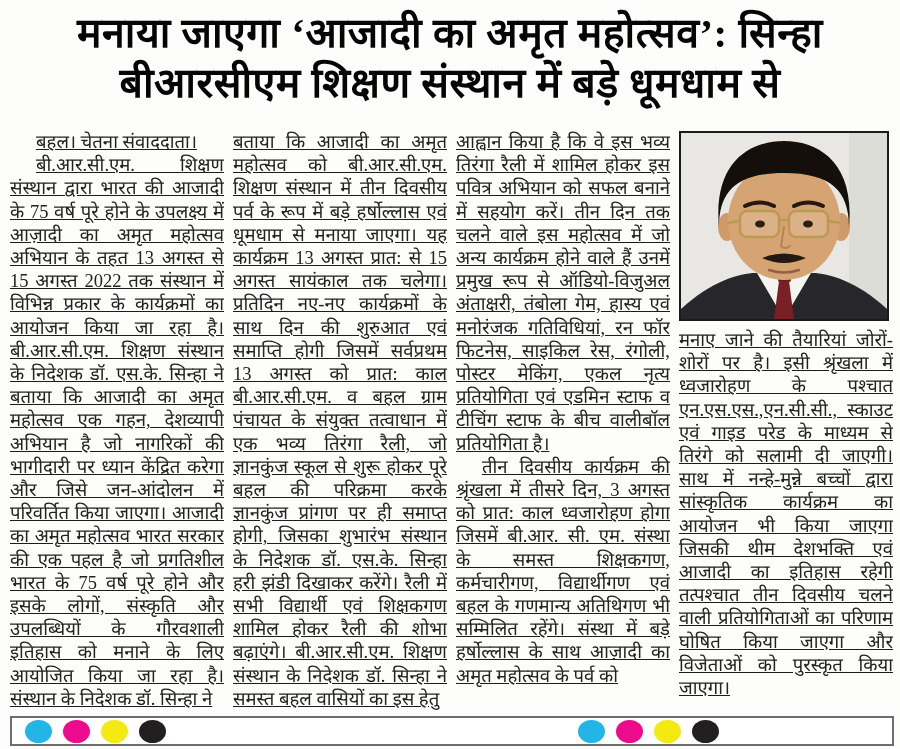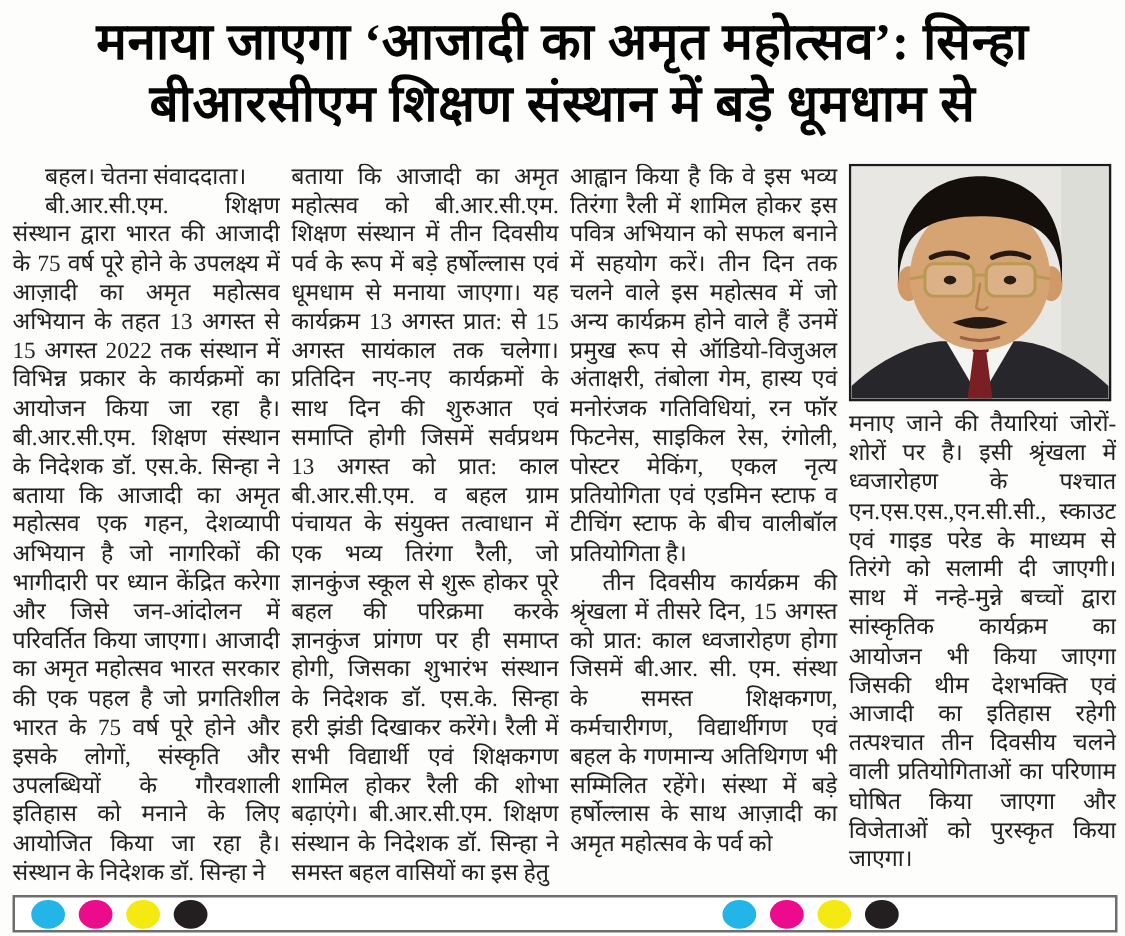--- a/index.html
+++ b/index.html
@@ -17,21 +17,21 @@
     text-align:center;
     font-weight:bold;
     font-size:41px;
     line-height:50px;
     color:#050505;
     letter-spacing:0.5px;
   }
   .article {
     position:absolute; top:131px; left:10px;
     width:884px; height:582px;
-    display:flex; gap:9px;
+    display:flex; gap:9px;text-decoration:underline;
   }
   .col {
     width:214px; height:582px;
     overflow:hidden;
     font-size:18.5px;
     line-height:23.2px;
     text-align:justify;
     color:#222220;
   }
   .col p { margin:0; }
@@ -74,21 +74,21 @@
       <p class="indent">बहल। चेतना संवाददाता।</p>
       <p class="indent">बी.आर.सी.एम. शिक्षण संस्थान द्वारा भारत की आजादी के 75 वर्ष पूरे होने के उपलक्ष्य में आज़ादी का अमृत महोत्सव अभियान के तहत 13 अगस्त से 15 अगस्त 2022 तक संस्थान में विभिन्न प्रकार के कार्यक्रमों का आयोजन किया जा रहा है। बी.आर.सी.एम. शिक्षण संस्थान के निदेशक डॉ. एस.के. सिन्हा ने बताया कि आजादी का अमृत महोत्सव एक गहन, देशव्यापी अभियान है जो नागरिकों की भागीदारी पर ध्यान केंद्रित करेगा और जिसे जन-आंदोलन में परिवर्तित किया जाएगा। आजादी का अमृत महोत्सव भारत सरकार की एक पहल है जो प्रगतिशील भारत के 75 वर्ष पूरे होने और इसके लोगों, संस्कृति और उपलब्धियों के गौरवशाली इतिहास को मनाने के लिए आयोजित किया जा रहा है। संस्थान के निदेशक डॉ. सिन्हा ने</p>
     </div>
 
     <div class="col">
       <p>बताया कि आजादी का अमृत महोत्सव को बी.आर.सी.एम. शिक्षण संस्थान में तीन दिवसीय पर्व के रूप में बड़े हर्षोल्लास एवं धूमधाम से मनाया जाएगा। यह कार्यक्रम 13 अगस्त प्रात: से 15 अगस्त सायंकाल तक चलेगा। प्रतिदिन नए-नए कार्यक्रमों के साथ दिन की शुरुआत एवं समाप्ति होगी जिसमें सर्वप्रथम 13 अगस्त को प्रात: काल बी.आर.सी.एम. व बहल ग्राम पंचायत के संयुक्त तत्वाधान में एक भव्य तिरंगा रैली, जो ज्ञानकुंज स्कूल से शुरू होकर पूरे बहल की परिक्रमा करके ज्ञानकुंज प्रांगण पर ही समाप्त होगी, जिसका शुभारंभ संस्थान के निदेशक डॉ. एस.के. सिन्हा हरी झंडी दिखाकर करेंगे। रैली में सभी विद्यार्थी एवं शिक्षकगण शामिल होकर रैली की शोभा बढ़ाएंगे। बी.आर.सी.एम. शिक्षण संस्थान के निदेशक डॉ. सिन्हा ने समस्त बहल वासियों का इस हेतु</p>
     </div>
 
     <div class="col">
       <p>आह्वान किया है कि वे इस भव्य तिरंगा रैली में शामिल होकर इस पवित्र अभियान को सफल बनाने में सहयोग करें। तीन दिन तक चलने वाले इस महोत्सव में जो अन्य कार्यक्रम होने वाले हैं उनमें प्रमुख रूप से ऑडियो-विजुअल अंताक्षरी, तंबोला गेम, हास्य एवं मनोरंजक गतिविधियां, रन फॉर फिटनेस, साइकिल रेस, रंगोली, पोस्टर मेकिंग, एकल नृत्य प्रतियोगिता एवं एडमिन स्टाफ व टीचिंग स्टाफ के बीच वालीबॉल प्रतियोगिता है।</p>
-      <p class="indent">तीन दिवसीय कार्यक्रम की श्रृंखला में तीसरे दिन, 15 अगस्त को प्रात: काल ध्वजारोहण होगा जिसमें बी.आर. सी. एम. संस्था के समस्त शिक्षकगण, कर्मचारीगण, विद्यार्थीगण एवं बहल के गणमान्य अतिथिगण भी सम्मिलित रहेंगे। संस्था में बड़े हर्षोल्लास के साथ आज़ादी का अमृत महोत्सव के पर्व को</p>
+      <p class="indent">तीन दिवसीय कार्यक्रम की श्रृंखला में तीसरे दिन, 3 अगस्त को प्रात: काल ध्वजारोहण होगा जिसमें बी.आर. सी. एम. संस्था के समस्त शिक्षकगण, कर्मचारीगण, विद्यार्थीगण एवं बहल के गणमान्य अतिथिगण भी सम्मिलित रहेंगे। संस्था में बड़े हर्षोल्लास के साथ आज़ादी का अमृत महोत्सव के पर्व को</p>
     </div>
 
     <div class="col">
       <div class="photo-frame">
         <svg viewBox="0 0 206 186" xmlns="http://www.w3.org/2000/svg">
           <rect x="0" y="0" width="206" height="186" fill="#e8e7e3"></rect>
           <rect x="168" y="0" width="38" height="186" fill="#d9d8d3" opacity="0.7"></rect>
 
           <path d="M0,186 L0,176 C30,148 60,140 74,140 L132,140 C146,140 176,148 206,176 L206,186 Z" fill="#26262b"></path>
 

